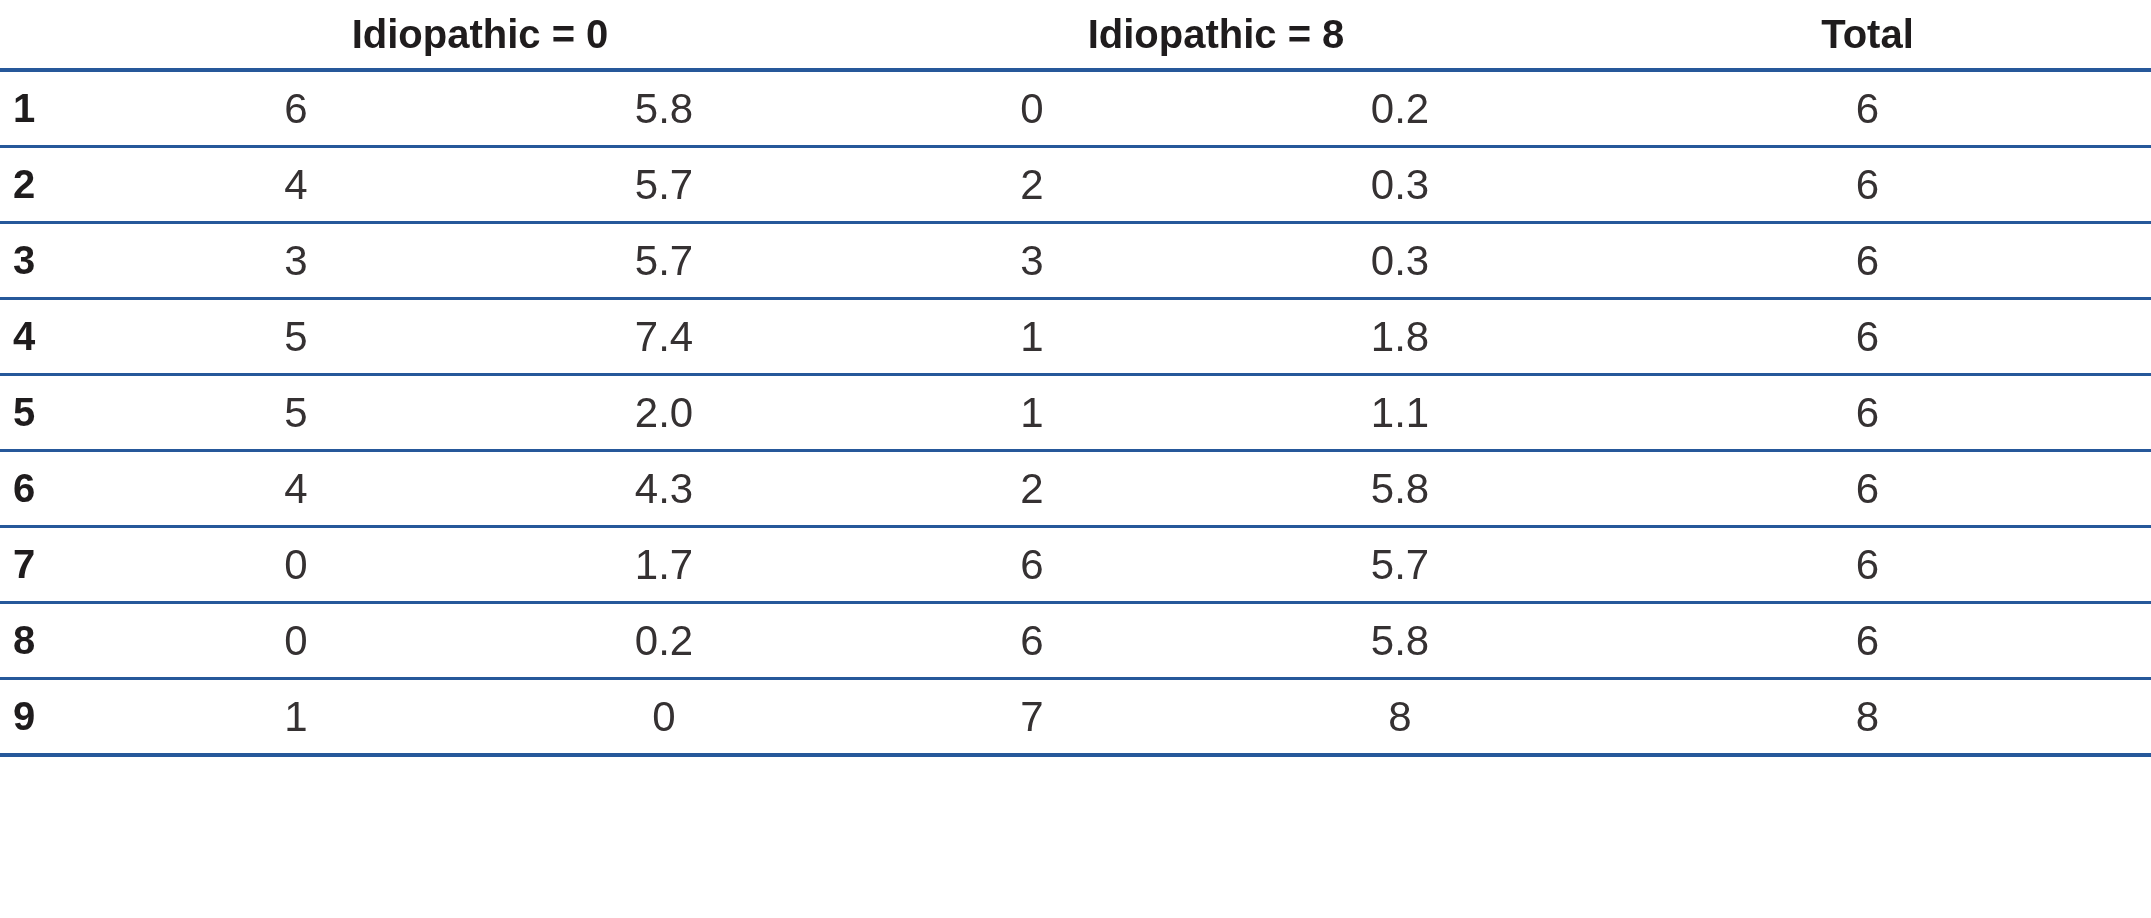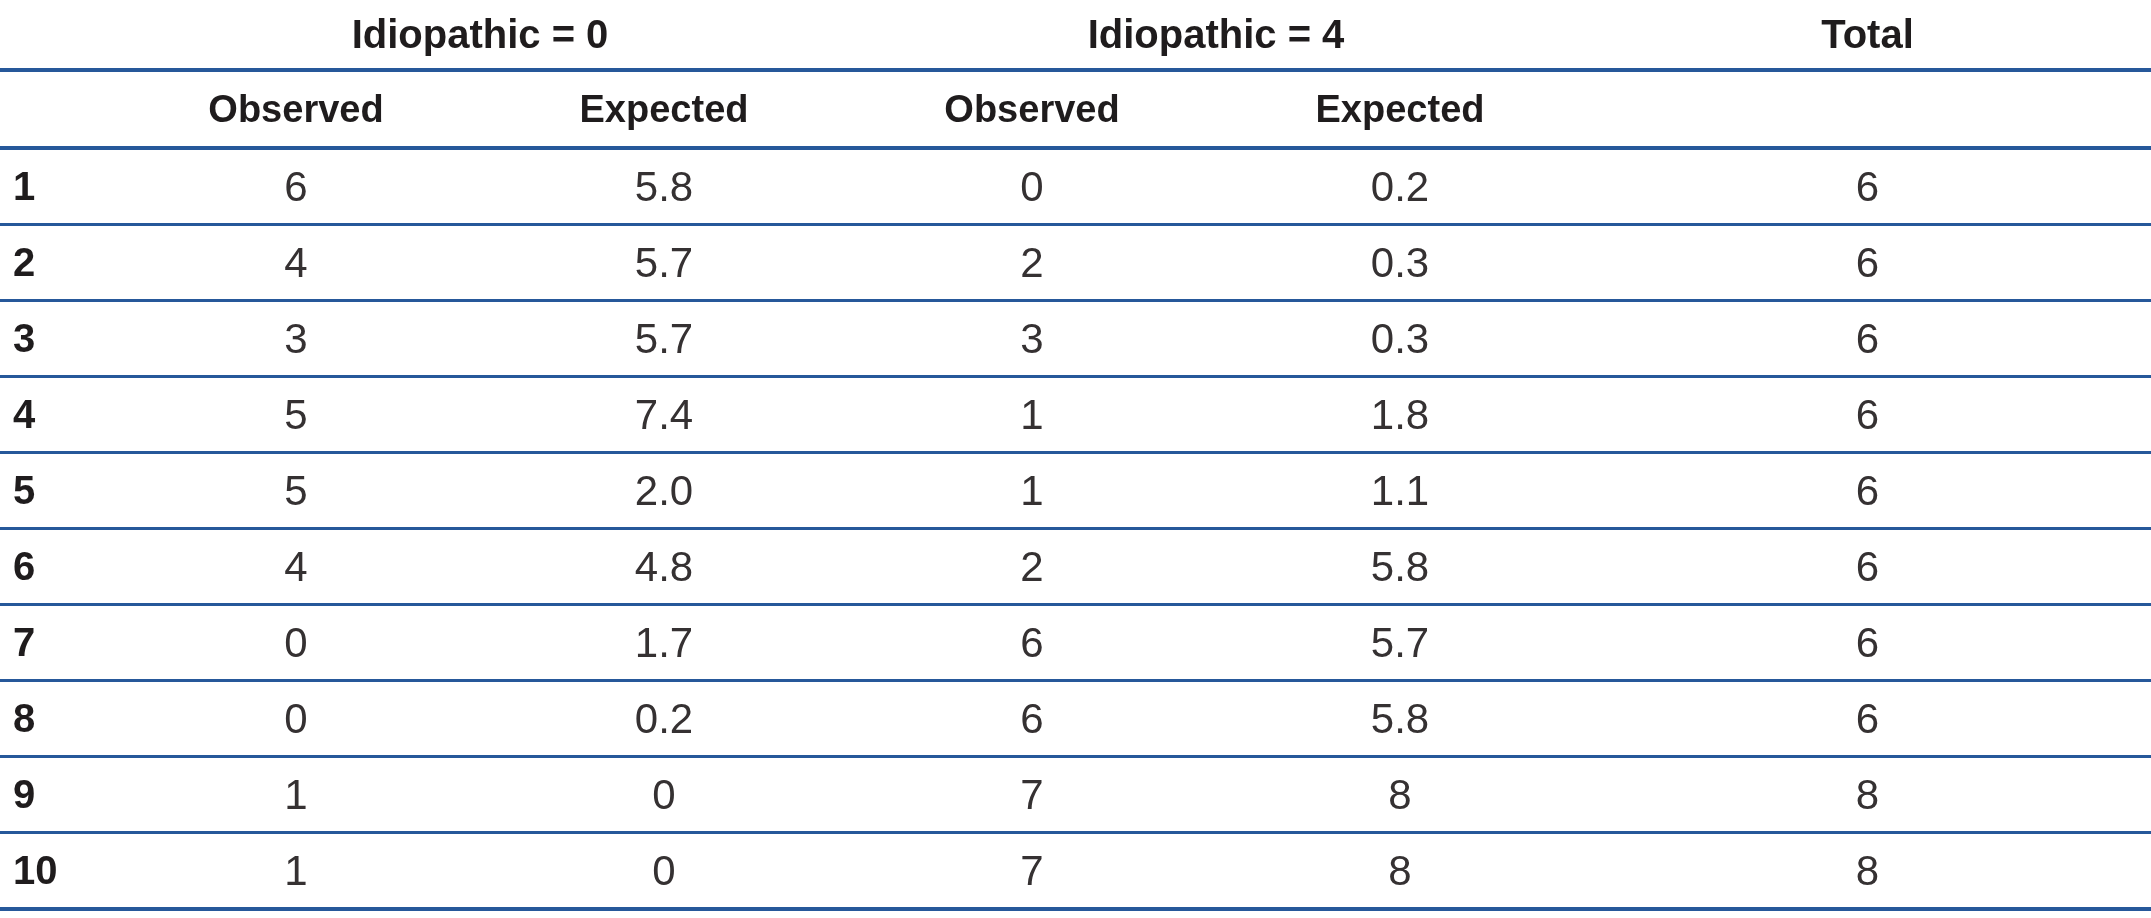--- a/index.html
+++ b/index.html
@@ -75,30 +75,22 @@
     <col class="c-data">
     <col class="c-data">
     <col class="c-data">
     <col class="c-data">
     <col class="c-total">
   </colgroup>
   <thead>
     <tr class="group-row">
       <th></th>
       <th colspan="2">Idiopathic = 0</th>
-      <th colspan="2">Idiopathic = 4</th>
+      <th colspan="2">Idiopathic = 8</th>
       <th>Total</th>
-    </tr>
-    <tr class="sub-row">
-      <th></th>
-      <th>Observed</th>
-      <th>Expected</th>
-      <th>Observed</th>
-      <th>Expected</th>
-      <th></th>
     </tr>
   </thead>
   <tbody>
     <tr>
       <td class="row-label">1</td>
       <td>6</td>
       <td>5.8</td>
       <td>0</td>
       <td>0.2</td>
       <td>6</td>
@@ -131,21 +123,21 @@
       <td class="row-label">5</td>
       <td>5</td>
       <td>2.0</td>
       <td>1</td>
       <td>1.1</td>
       <td>6</td>
     </tr>
     <tr>
       <td class="row-label">6</td>
       <td>4</td>
-      <td>4.8</td>
+      <td>4.3</td>
       <td>2</td>
       <td>5.8</td>
       <td>6</td>
     </tr>
     <tr>
       <td class="row-label">7</td>
       <td>0</td>
       <td>1.7</td>
       <td>6</td>
       <td>5.7</td>
@@ -160,22 +152,14 @@
       <td>6</td>
     </tr>
     <tr>
       <td class="row-label">9</td>
       <td>1</td>
       <td>0</td>
       <td>7</td>
       <td>8</td>
       <td>8</td>
     </tr>
-    <tr>
-      <td class="row-label">10</td>
-      <td>1</td>
-      <td>0</td>
-      <td>7</td>
-      <td>8</td>
-      <td>8</td>
-    </tr>
   </tbody>
 </table>
 
 </body></html>

